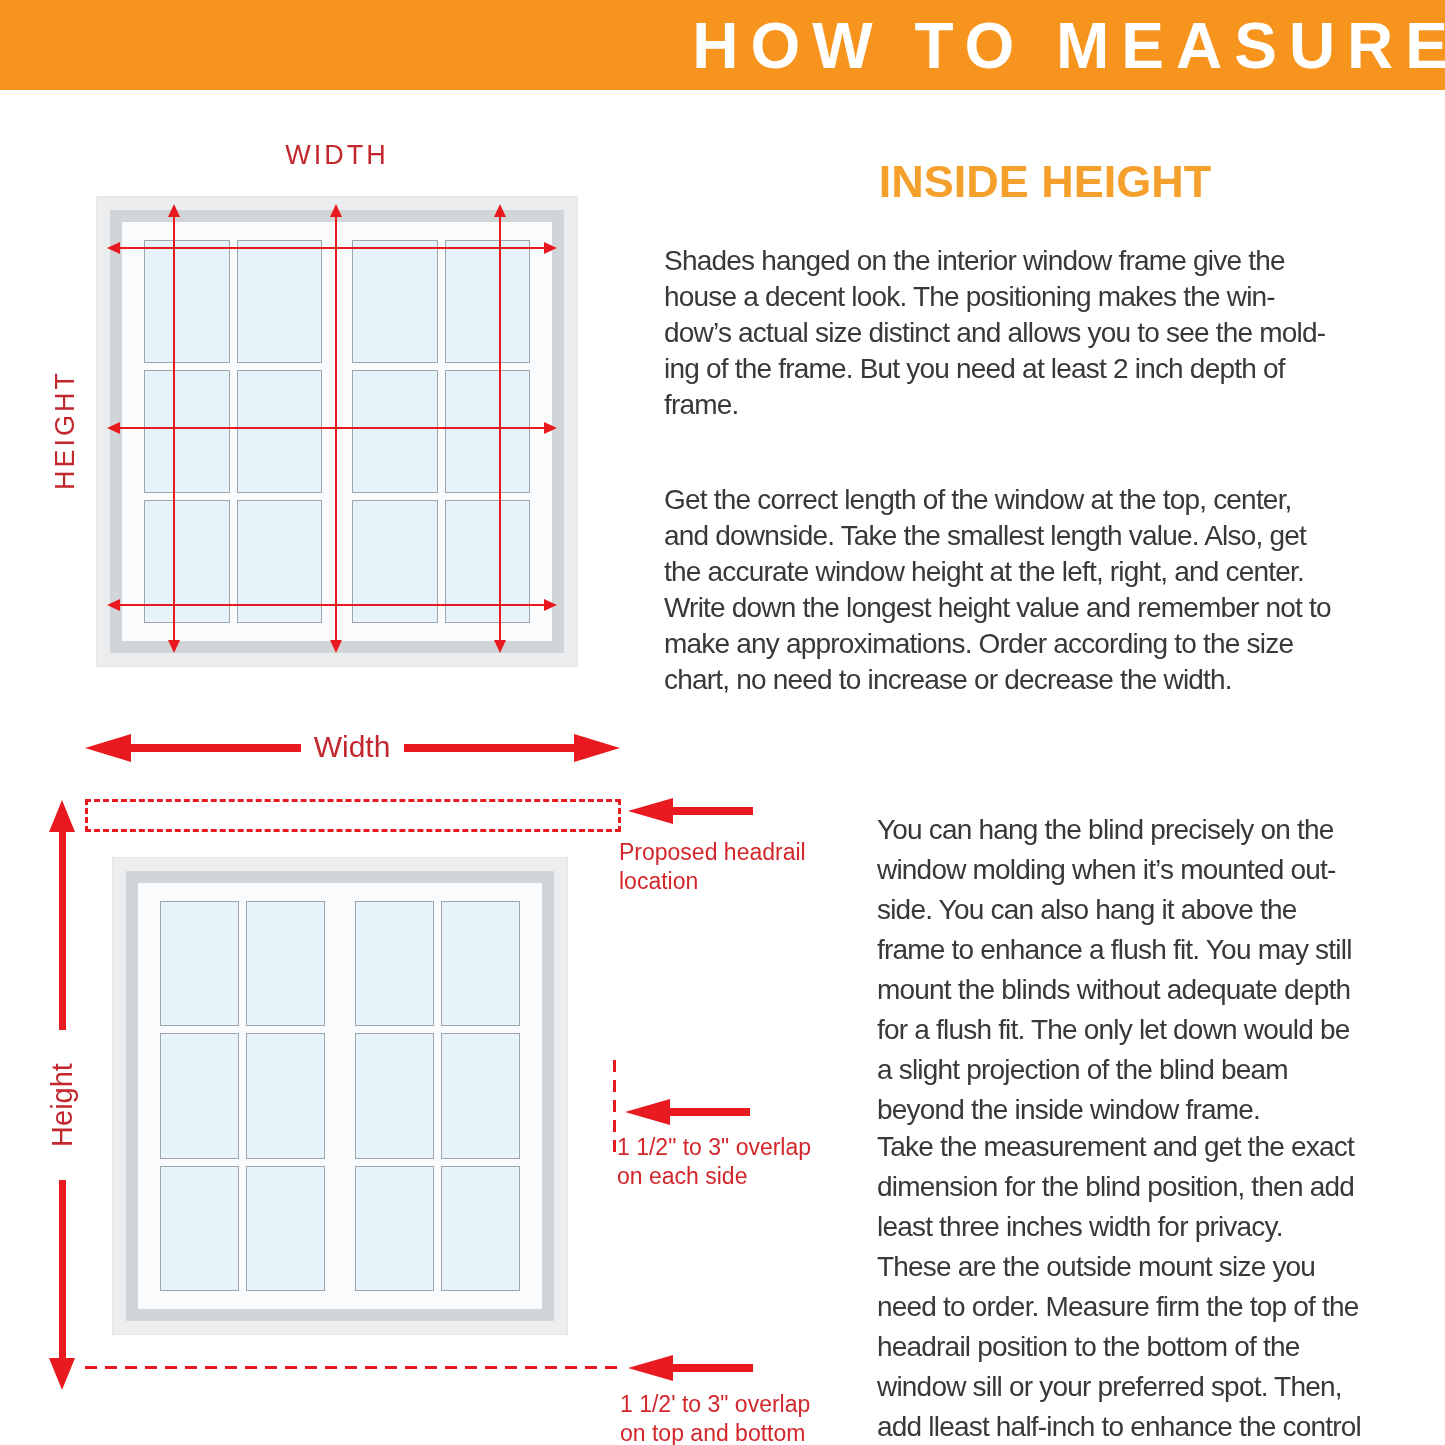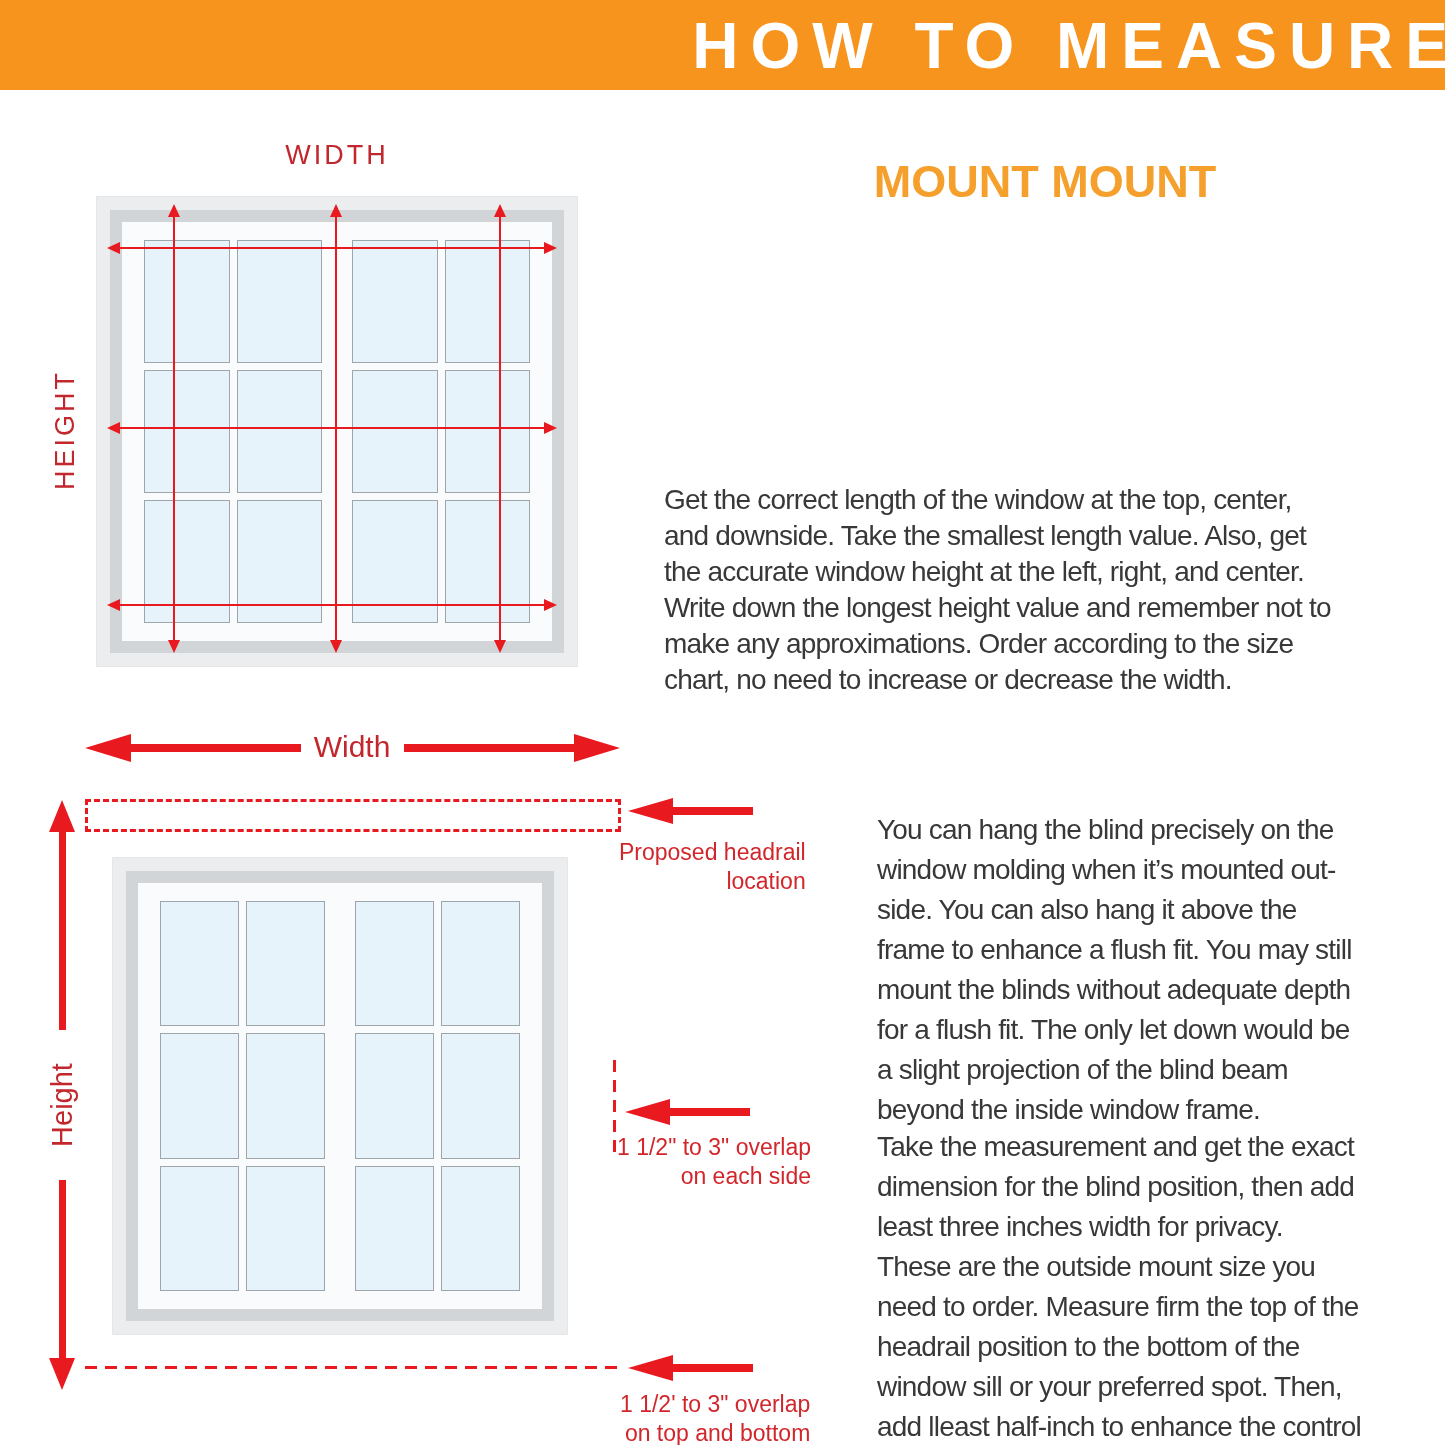--- a/index.html
+++ b/index.html
@@ -67,21 +67,21 @@
     background:repeating-linear-gradient(180deg,var(--arrow-red) 0 12px,transparent 12px 20px);}
   .dash-hline{position:absolute;height:3px;
     background:repeating-linear-gradient(90deg,var(--arrow-red) 0 12px,transparent 12px 20px);}
   
   .im-width-label{position:absolute;left:96px;top:140px;width:482px;text-align:center;
     font-size:27px;letter-spacing:3px;color:var(--label-dark-red);}
   .im-height-label{position:absolute;left:-56px;top:414px;width:242px;height:32px;line-height:32px;
     transform:rotate(-90deg);text-align:center;font-size:27px;letter-spacing:3px;color:var(--label-dark-red);}
   .om-width-label{position:absolute;left:300px;top:730px;width:104px;text-align:center;
     font-size:30px;color:var(--label-dark-red);}
-  .red-note{position:absolute;font-size:23px;line-height:29px;color:var(--label-red);white-space:pre;text-align:right;}
+  .red-note{position:absolute;font-size:23px;line-height:29px;color:var(--label-red);white-space:pre;}
   
   .section-heading{position:absolute;text-align:center;font-weight:bold;font-size:45px;color:var(--heading-orange);white-space:nowrap;}
   .body-para{position:absolute;font-size:28px;letter-spacing:-0.8px;color:var(--body-text);white-space:pre;}
   .im-para{line-height:36px;}
   .om-para{line-height:40px;}
 </style>
 </head>
 <body>
 
 <div class="canvas">
@@ -118,21 +118,26 @@
     </div>
   </div>
 
   <div class="tharr-h" style="left:120px;top:247px;width:424px;"></div>
   <div class="tharr-h" style="left:120px;top:427px;width:424px;"></div>
   <div class="tharr-h" style="left:120px;top:604px;width:424px;"></div>
   <div class="tharr-v" style="left:173px;top:217px;height:423px;"></div>
   <div class="tharr-v" style="left:335px;top:217px;height:423px;"></div>
   <div class="tharr-v" style="left:499px;top:217px;height:423px;"></div>
 
-  <div class="section-heading" style="left:650px;top:156px;width:790px;">MOUNT MOUNT</div>
+  <div class="section-heading" style="left:650px;top:156px;width:790px;">INSIDE HEIGHT</div>
+  <div class="body-para im-para" style="left:664px;top:243px;">Shades hanged on the interior window frame give the
+house a decent look. The positioning makes the win-
+dow’s actual size distinct and allows you to see the mold-
+ing of the frame. But you need at least 2 inch depth of
+frame.</div>
   <div class="body-para im-para" style="left:664px;top:482px;">Get the correct length of the window at the top, center,
 and downside. Take the smallest length value. Also, get
 the accurate window height at the left, right, and center.
 Write down the longest height value and remember not to
 make any approximations. Order according to the size
 chart, no need to increase or decrease the width.</div>
 
   <div class="thick-left" style="left:85px;top:734px;width:216px;"></div>
   <div class="om-width-label">Width</div>
   <div class="thick-right" style="left:404px;top:734px;width:216px;"></div>

